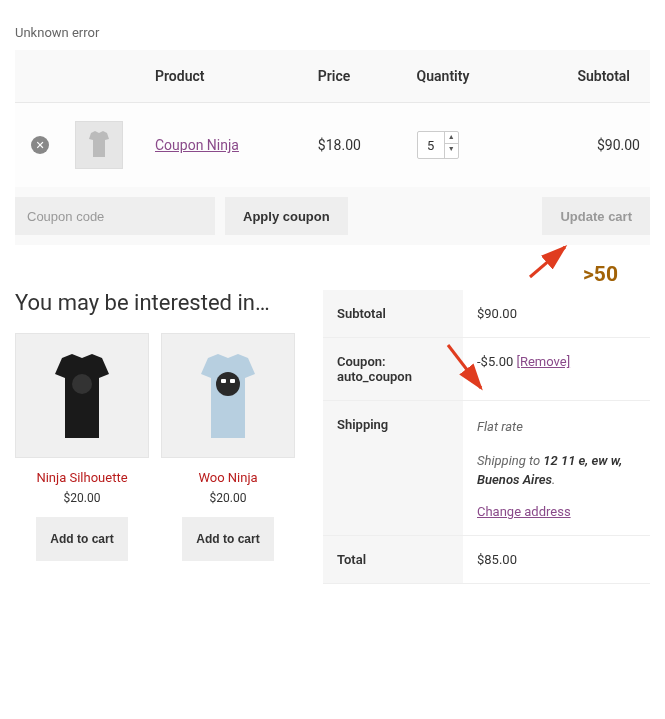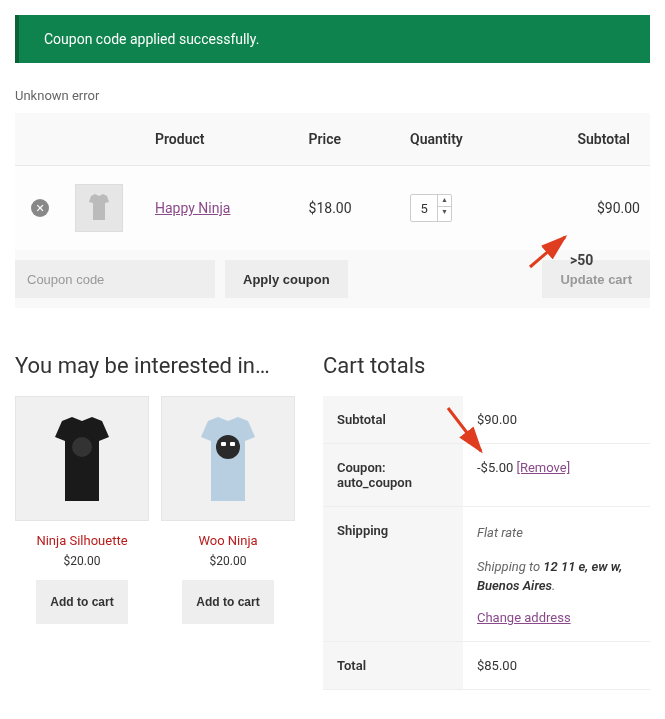--- a/index.html
+++ b/index.html
@@ -138,25 +138,25 @@
   }
   
   .anno-arrow1 {
     position: absolute;
     pointer-events: none;
     left: 370px;
     top: 207px;
   }
   .anno-text1 {
     position: absolute;
-    left: 555px;
+    left: 568px;
     top: 237px;
-    color: #404040;
+    color: #a16207;
     font-weight: 700;
-    font-size: 14px;
+    font-size: 21px;
     pointer-events: none;
   }
   .cart-wrap { position: relative; }
 
   
   .lower {
     display: flex;
     gap: 28px;
     margin-top: 45px;
   }
@@ -236,21 +236,20 @@
     left: 120px;
     top: 50px;
     pointer-events: none;
   }
 </style>
 </head>
 <body>
 
 <div class="cart-wrap">
 
-  <div class="notice">Coupon code applied successfully.</div>
 
   <div class="error-text">Unknown error</div>
 
   <table class="cart-table">
     <thead>
       <tr>
         <th class="remove-cell"></th>
         <th class="thumb-cell"></th>
         <th>Product</th>
         <th>Price</th>
@@ -264,21 +263,21 @@
           <span class="remove-icon">✕</span>
         </td>
         <td class="thumb-cell">
           <div class="thumb">
             <svg width="40" height="40" viewBox="0 0 40 40">
               <path d="M12 8 L16 6 L20 8 L24 6 L28 8 L30 14 L26 15 L26 32 L14 32 L14 15 L10 14 Z" fill="#bbb"></path>
             </svg>
           </div>
         </td>
         <td>
-          <a href="#" class="product-link">Happy Ninja</a>
+          <a href="#" class="product-link">Coupon Ninja</a>
         </td>
         <td class="price-cell">$18.00</td>
         <td>
           <div class="qty-wrap">
             <span class="qty-val">5</span>
             <div class="qty-btns">
               <span>▲</span>
               <span>▼</span>
             </div>
           </div>
@@ -335,21 +334,20 @@
           </svg>
         </div>
         <div class="product-name">Woo Ninja</div>
         <div class="product-price">$20.00</div>
         <button class="btn-add">Add to cart</button>
       </div>
     </div>
   </div>
 
   <div class="col-totals">
-    <h2 class="section-title">Cart totals</h2>
 
     <svg class="anno-arrow2" width="50" height="60">
       <defs>
         <marker id="ah2" markerWidth="10" markerHeight="10" refX="8" refY="3" orient="auto">
           <path d="M0,0 L0,6 L9,3 z" fill="#e03c1f"></path>
         </marker>
       </defs>
       <line x1="5" y1="5" x2="38" y2="48" stroke="#e03c1f" stroke-width="3" marker-end="url(#ah2)"></line>
     </svg>
 

